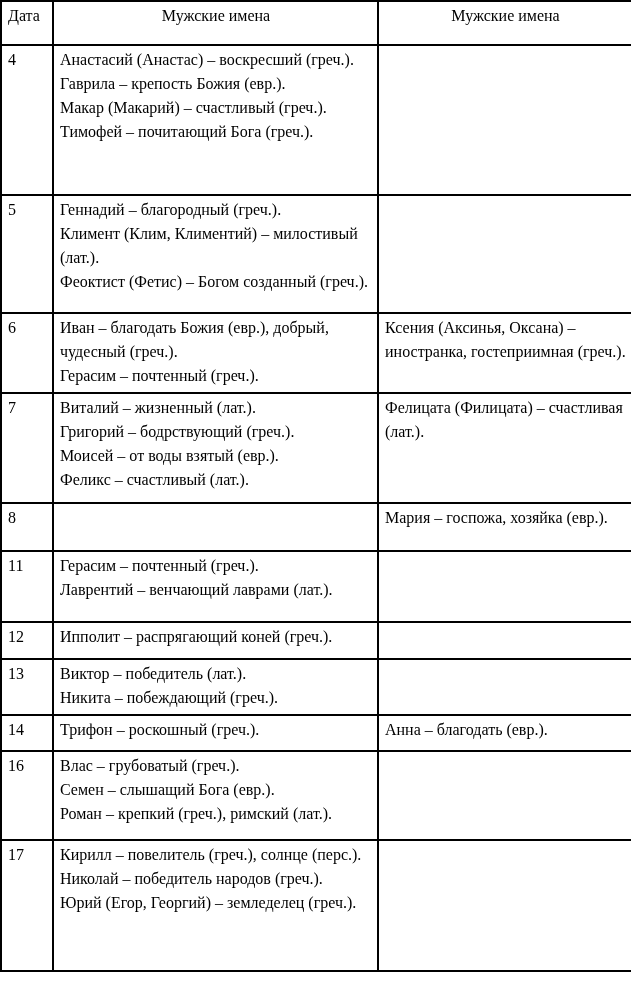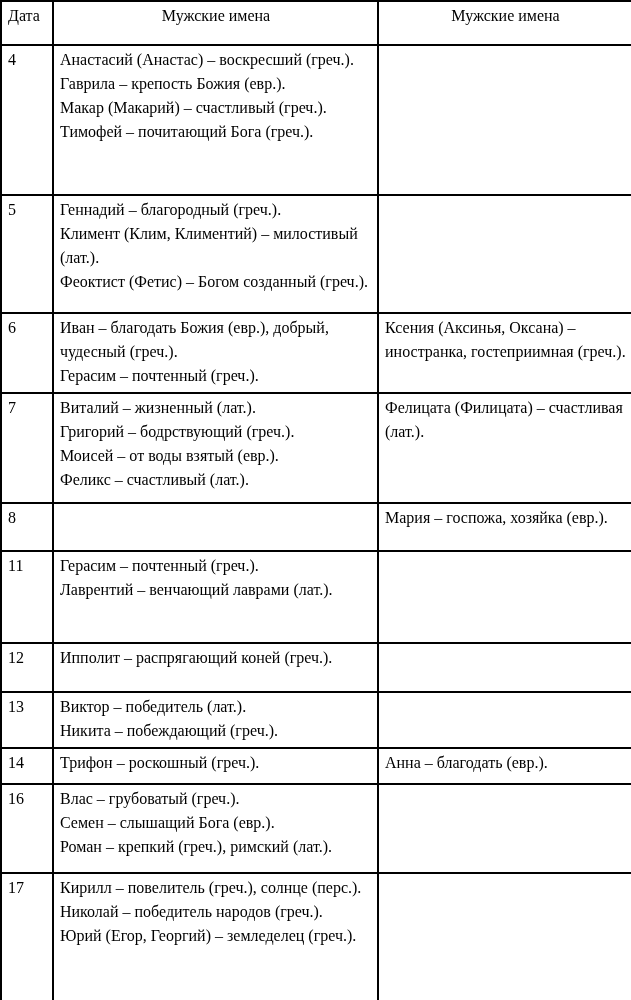--- a/index.html
+++ b/index.html
@@ -120,29 +120,29 @@
           <div class="entry">Фелицата (Филицата) – счастливая (<span class="abbr">лат.</span>).</div>
         </td>
       </tr>
       <tr style="height: 48px;">
         <td class="cell-date">8</td>
         <td class="empty-cell"></td>
         <td>
           <div class="entry">Мария – госпожа, хозяйка (<span class="abbr">евр.</span>).</div>
         </td>
       </tr>
-      <tr style="height: 92px;">
+      <tr style="height: 71px;">
         <td class="cell-date">11</td>
         <td>
           <div class="entry">Герасим – почтенный (<span class="abbr">греч.</span>).</div>
           <div class="entry">Лаврентий – венчающий лаврами (<span class="abbr">лат.</span>).</div>
         </td>
         <td class="empty-cell"></td>
       </tr>
-      <tr style="height: 49px; margin-top: 46px;">
+      <tr style="height: 37px; margin-top: 46px;">
         <td class="cell-date">12</td>
         <td>
           <div class="entry">Ипполит – распрягающий коней (<span class="abbr">греч.</span>).</div>
         </td>
         <td class="empty-cell"></td>
       </tr>
       <tr style="height: 49px;">
         <td class="cell-date">13</td>
         <td>
           <div class="entry">Виктор – победитель (<span class="abbr">лат.</span>).</div>

